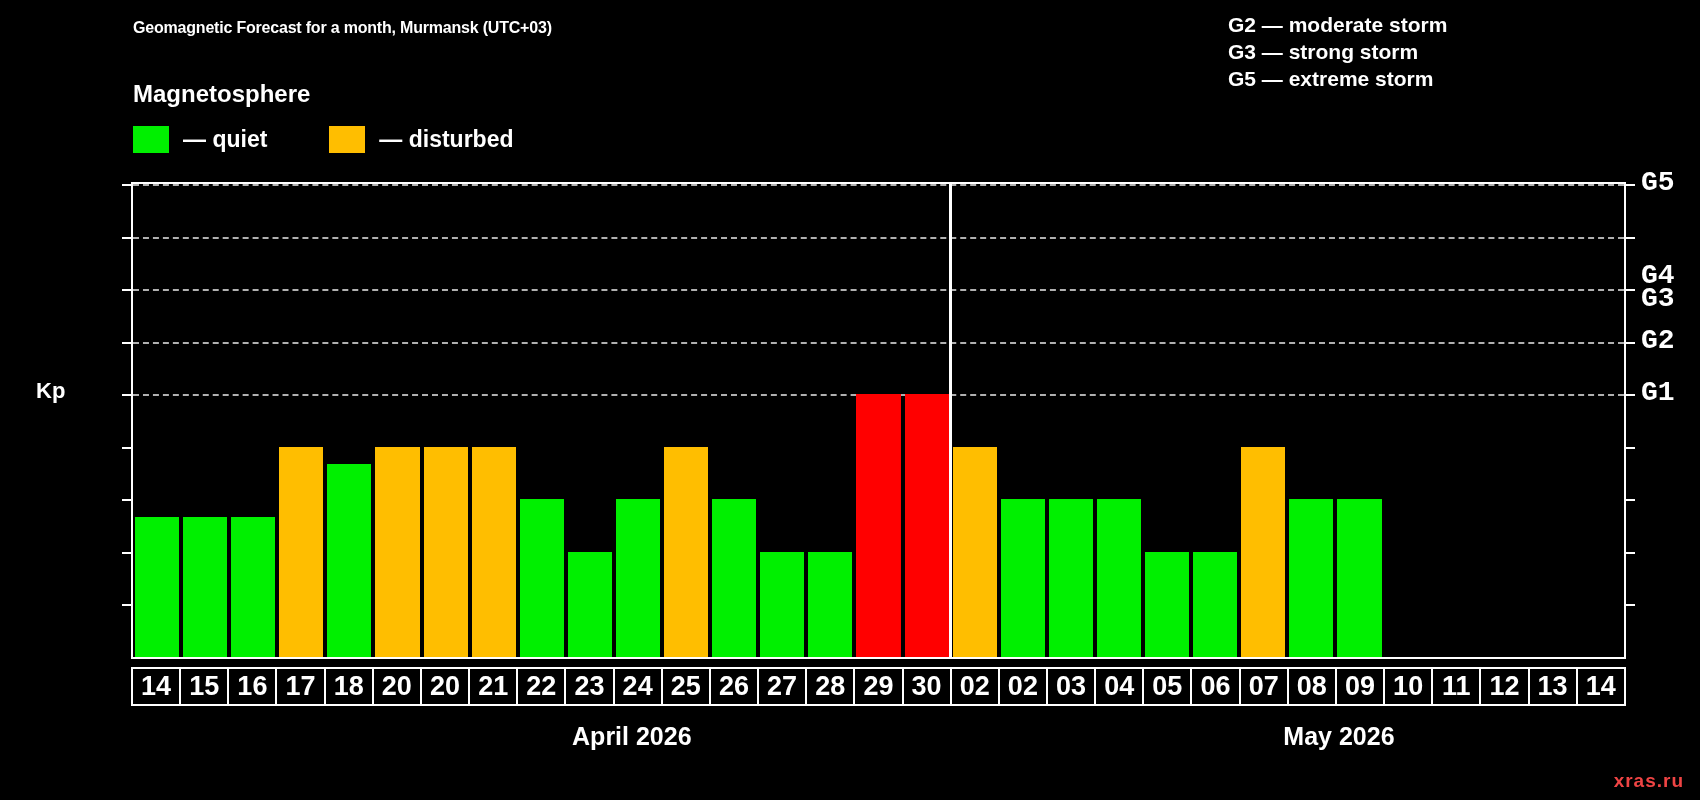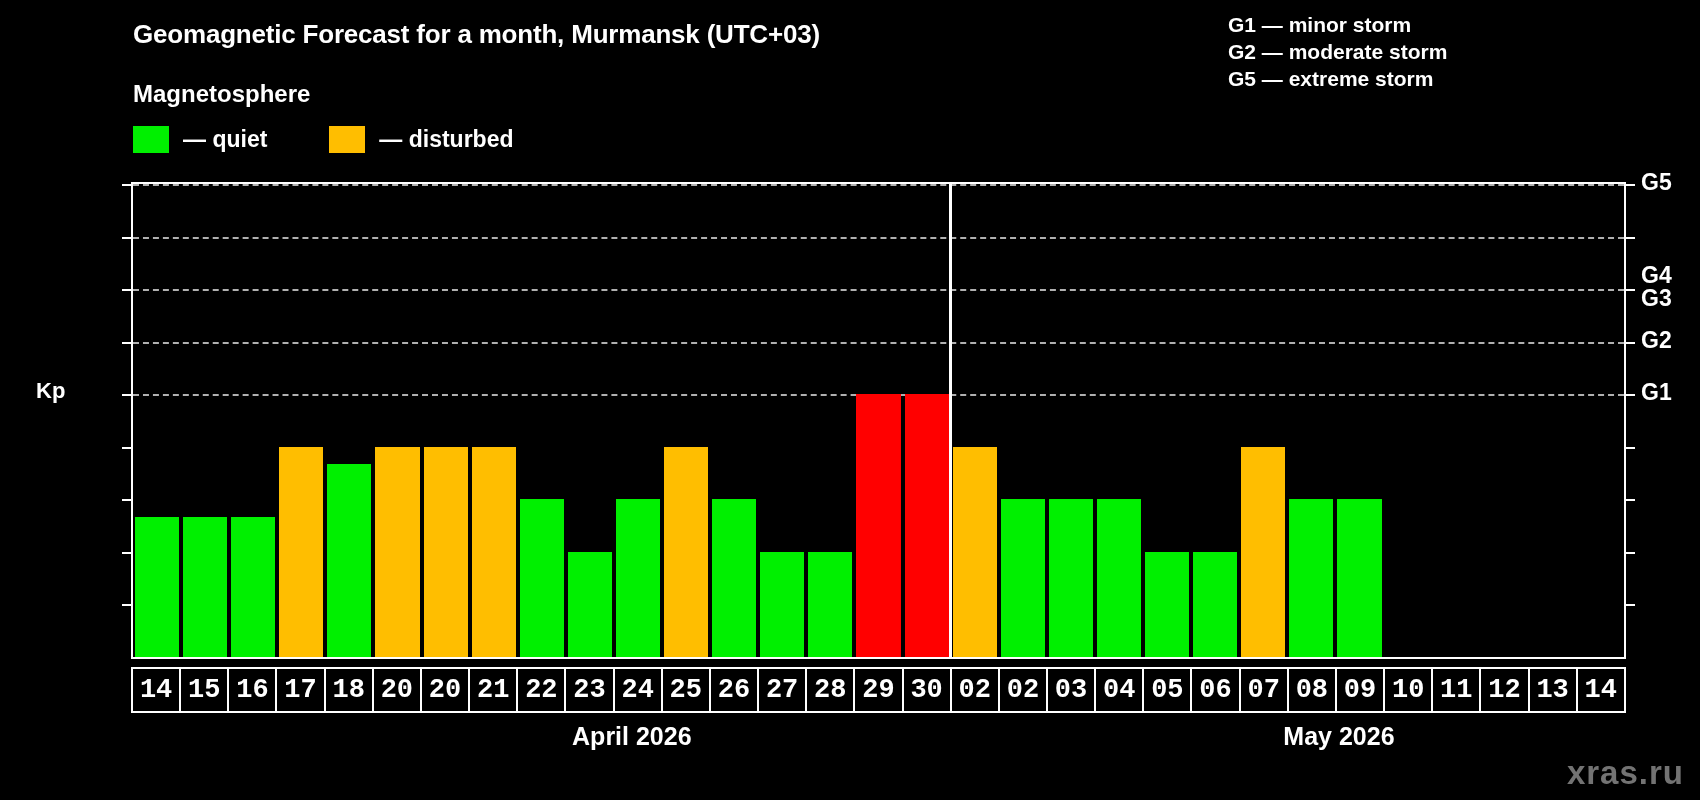--- a/index.html
+++ b/index.html
@@ -7,21 +7,21 @@
   body {
     width:1700px; height:800px;
     background:#000; color:#fff;
     font-family:"Liberation Sans", sans-serif;
     overflow:hidden; position:relative;
   }
 
   
   #title {
     position:absolute; left:133px; top:19px;
-    font-size:26px; font-weight:bold; letter-spacing:-0.2px;
+    font-size:16px; font-weight:bold; letter-spacing:-0.2px;
     white-space:nowrap;
   }
   #magnetosphere-label {
     position:absolute; left:133px; top:80px;
     font-size:24px; font-weight:bold;
   }
   #legend {
     position:absolute; left:133px; top:126px;
     display:flex; align-items:center; gap:0px;
   }
@@ -53,65 +53,65 @@
   .tick-left {
     position:absolute; left:-11px; width:11px; height:0;
     border-top:2px solid #fff;
   }
   .tick-right {
     position:absolute; right:-11px; width:11px; height:0;
     border-top:2px solid #fff;
   }
   .ylabel-right {
     position:absolute;
-    font-size:23px; font-weight:bold;
+    font-size:28px; font-weight:bold;
     transform:translateY(-50%);
     white-space:nowrap;
+    font-family:Liberation Mono, monospace;
   }
   #kp-axis-title {
     position:absolute; left:36px; top:378px;
     font-size:22px; font-weight:bold;
   }
 
   
   .bar {
     position:absolute; bottom:0;
   }
   #month-divider {
     position:absolute; top:0; bottom:0; width:3px; background:#fff;
   }
 
   
   #date-row {
     position:absolute; left:131px; top:667px;
-    width:1495px; height:46px;
+    width:1495px; height:39px;
     border:2px solid #fff;
     display:flex;
-    font-family:Liberation Mono, monospace;
   }
   .date-cell {
     flex:1 1 0;
     border-right:2px solid #fff;
     display:flex; align-items:center; justify-content:center;
     font-size:27px; font-weight:bold;
     background:#000;
   }
   .date-cell:last-child { border-right:none; }
 
   
   .month-caption {
     position:absolute; top:722px;
     font-size:25px; font-weight:bold;
     text-align:center; white-space:nowrap;
     transform:translateX(-50%);
   }
 
   #watermark {
     position:absolute; right:16px; bottom:8px;
-    font-size:33px; font-weight:bold; color:#737373;
+    font-size:19px; font-weight:bold; color:#ef4444;
     letter-spacing:1px;
   }
 </style>
 </head>
 <body>
 
 <div id="title">Geomagnetic Forecast for a month, Murmansk (UTC+03)</div>
 <div id="magnetosphere-label">Magnetosphere</div>
 
 <div id="legend">
@@ -119,22 +119,22 @@
       <span class="legend-swatch" style="background: rgb(0, 240, 0);"></span>
       <span class="legend-text">— quiet</span>
     </div>
     <div class="legend-item">
       <span class="legend-swatch" style="background: rgb(255, 190, 0);"></span>
       <span class="legend-text">— disturbed</span>
     </div>
   </div>
 
 <div id="g-legend">
-    <div class="g-legend-row">G1 — minor storm</div>
     <div class="g-legend-row">G2 — moderate storm</div>
+    <div class="g-legend-row">G3 — strong storm</div>
     <div class="g-legend-row">G5 — extreme storm</div>
   </div>
 
 <div id="kp-axis-title">Kp</div>
 <div id="plot-frame">
   <div id="plot-inner">
       <div class="tick-left" style="top: 420.444px;"></div>
       <div class="tick-right" style="top: 420.444px;"></div>
       <div class="tick-left" style="top: 367.889px;"></div>
       <div class="tick-right" style="top: 367.889px;"></div>

